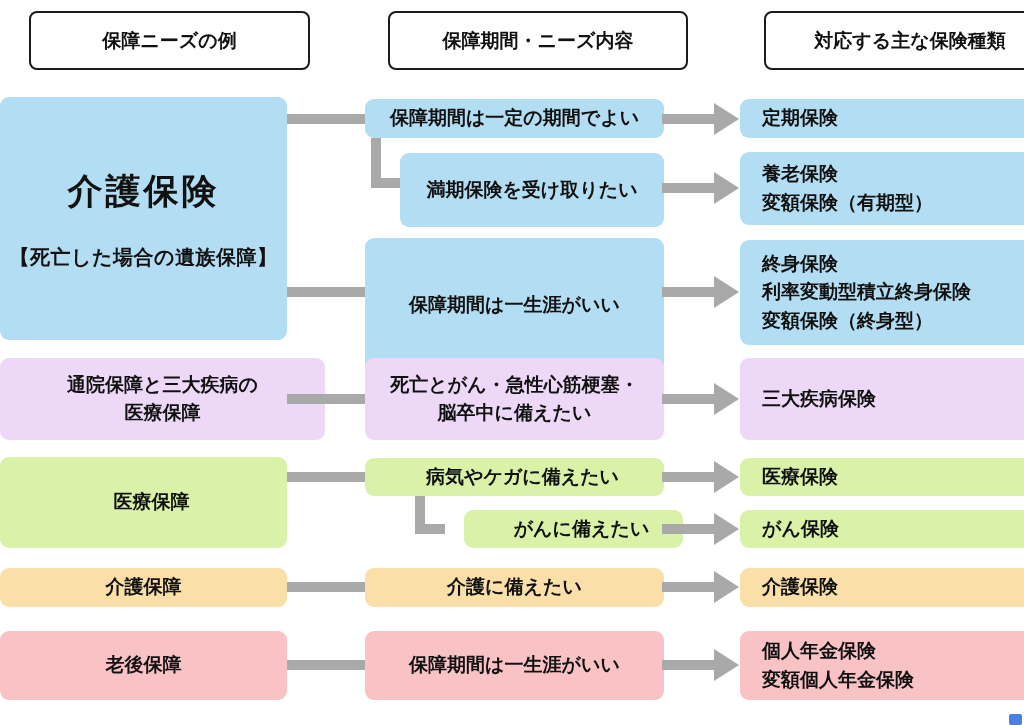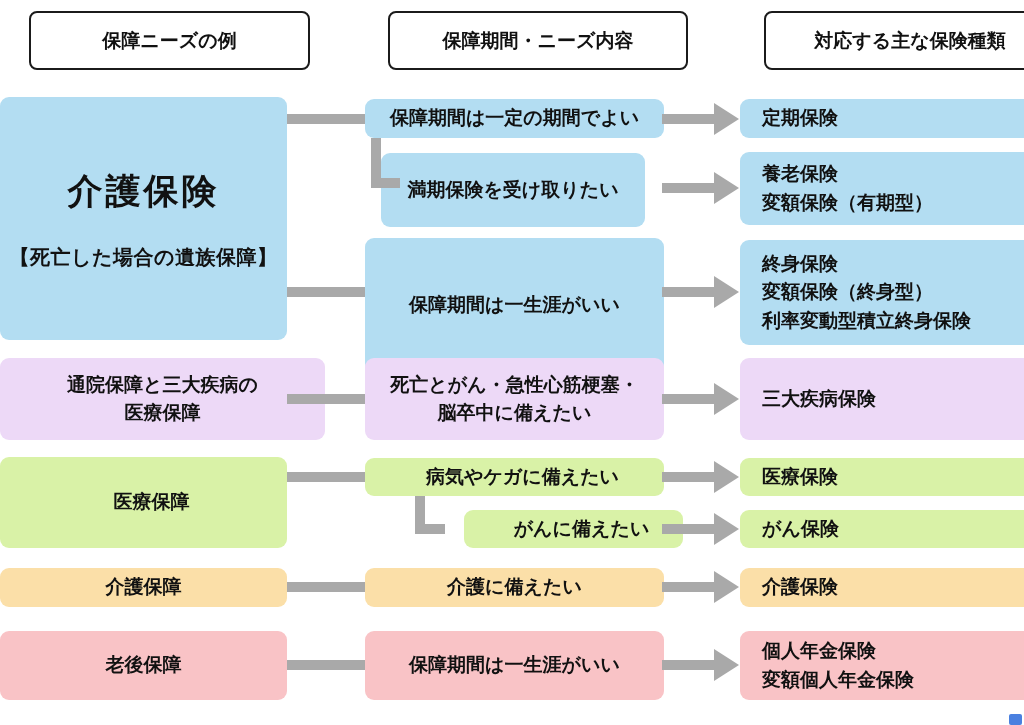--- a/index.html
+++ b/index.html
@@ -63,21 +63,21 @@
   </div>
 
   <div class="box pink" style="left:0; top:631px; width:287px; height:69px;">
     <span>老後保障</span>
   </div>
 
   <div class="box blue" style="left:365px; top:99px; width:299px; height:39px;">
     <span>保障期間は一定の期間でよい</span>
   </div>
 
-  <div class="box blue" style="left:381px; top:153px; width:264px; height:74px;">
+  <div class="box blue" style="left:400px; top:153px; width:264px; height:74px;">
     <span>満期保険を受け取りたい</span>
   </div>
 
   <div class="box blue" style="left:365px; top:238px; width:299px; height:135px;">
     <span>保障期間は一生涯がいい</span>
   </div>
 
   <div class="box purple" style="left:365px; top:358px; width:299px; height:82px;">
     <div>死亡とがん・急性心筋梗塞・</div>
     <div>脳卒中に備えたい</div>
@@ -103,22 +103,22 @@
     <span>定期保険</span>
   </div>
 
   <div class="box blue rbox" style="left:740px; top:152px; width:292px; height:73px;">
     <div>養老保険</div>
     <div>変額保険（有期型）</div>
   </div>
 
   <div class="box blue rbox" style="left:740px; top:240px; width:292px; height:105px;">
     <div>終身保険</div>
+    <div>利率変動型積立終身保険</div>
     <div>変額保険（終身型）</div>
-    <div>利率変動型積立終身保険</div>
   </div>
 
   <div class="box purple rbox" style="left:740px; top:358px; width:292px; height:82px;">
     <span>三大疾病保険</span>
   </div>
 
   <div class="box green rbox" style="left:740px; top:458px; width:292px; height:38px;">
     <span>医療保険</span>
   </div>
 

